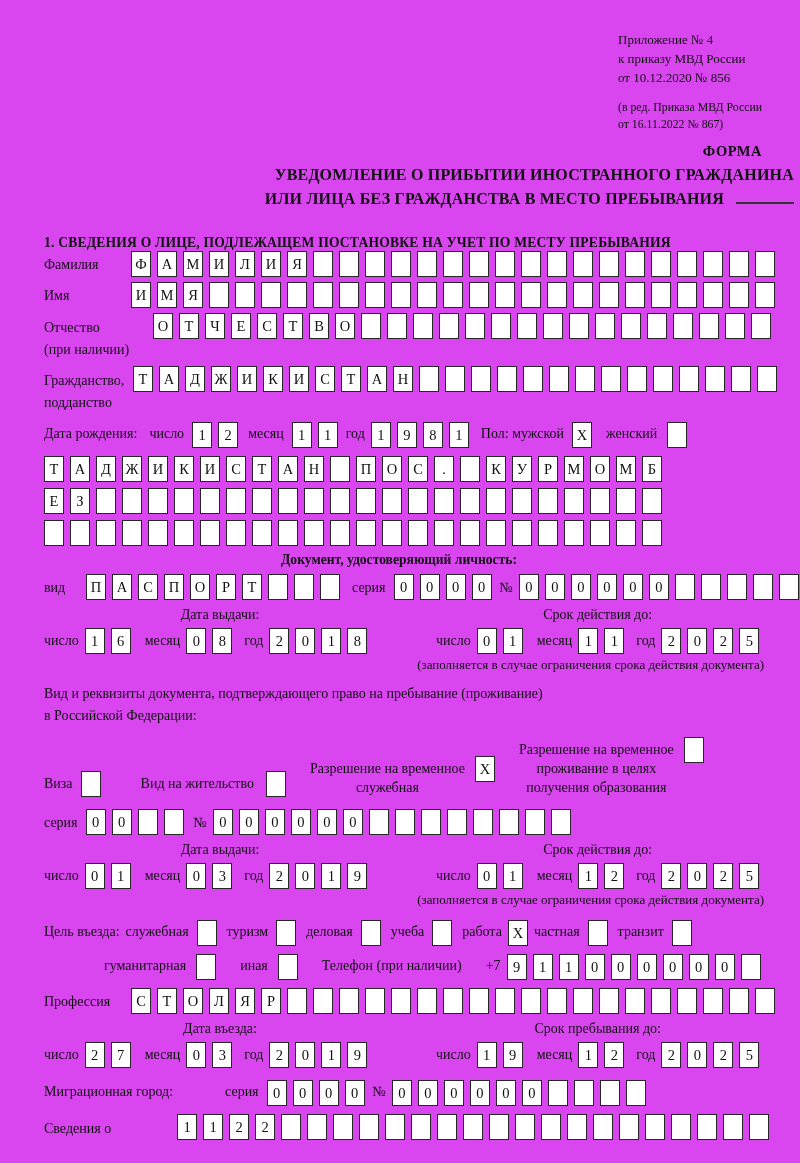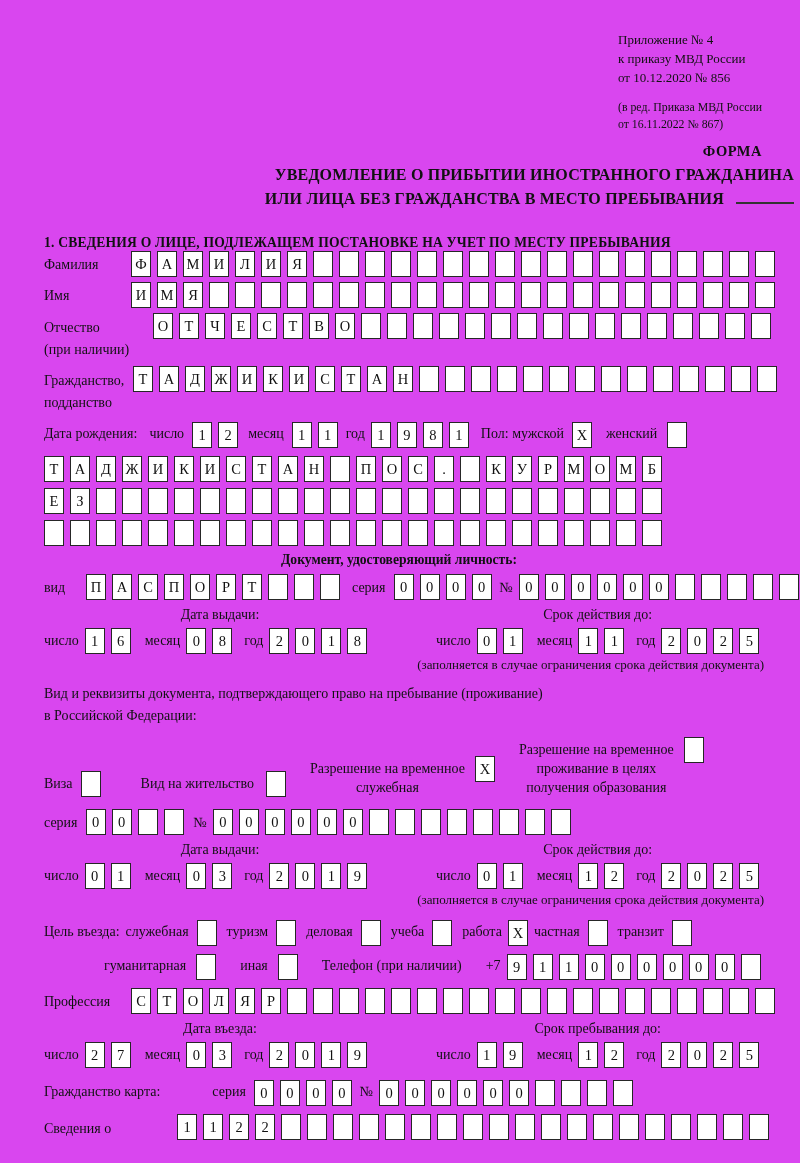--- a/index.html
+++ b/index.html
@@ -645,21 +645,21 @@
             <span class="cell">2</span>
             <span class="cell">0</span>
             <span class="cell">2</span>
             <span class="cell">5</span>
           </span>
       </div>
     </div>
   </div>
 
   <div class="frow" style="margin-top:10px;">
-    <span class="lbl mr12">Гражданство карта:</span>
+    <span class="lbl mr12">Миграционная город:</span>
     <span class="lbl ml40 mr8">серия</span>
     <span class="cells chk">
         <span class="cell">0</span>
         <span class="cell">0</span>
         <span class="cell">0</span>
         <span class="cell">0</span>
       </span>
     <span class="lbl ml8 mr6">№</span>
     <span class="cells chk">
         <span class="cell">0</span>

